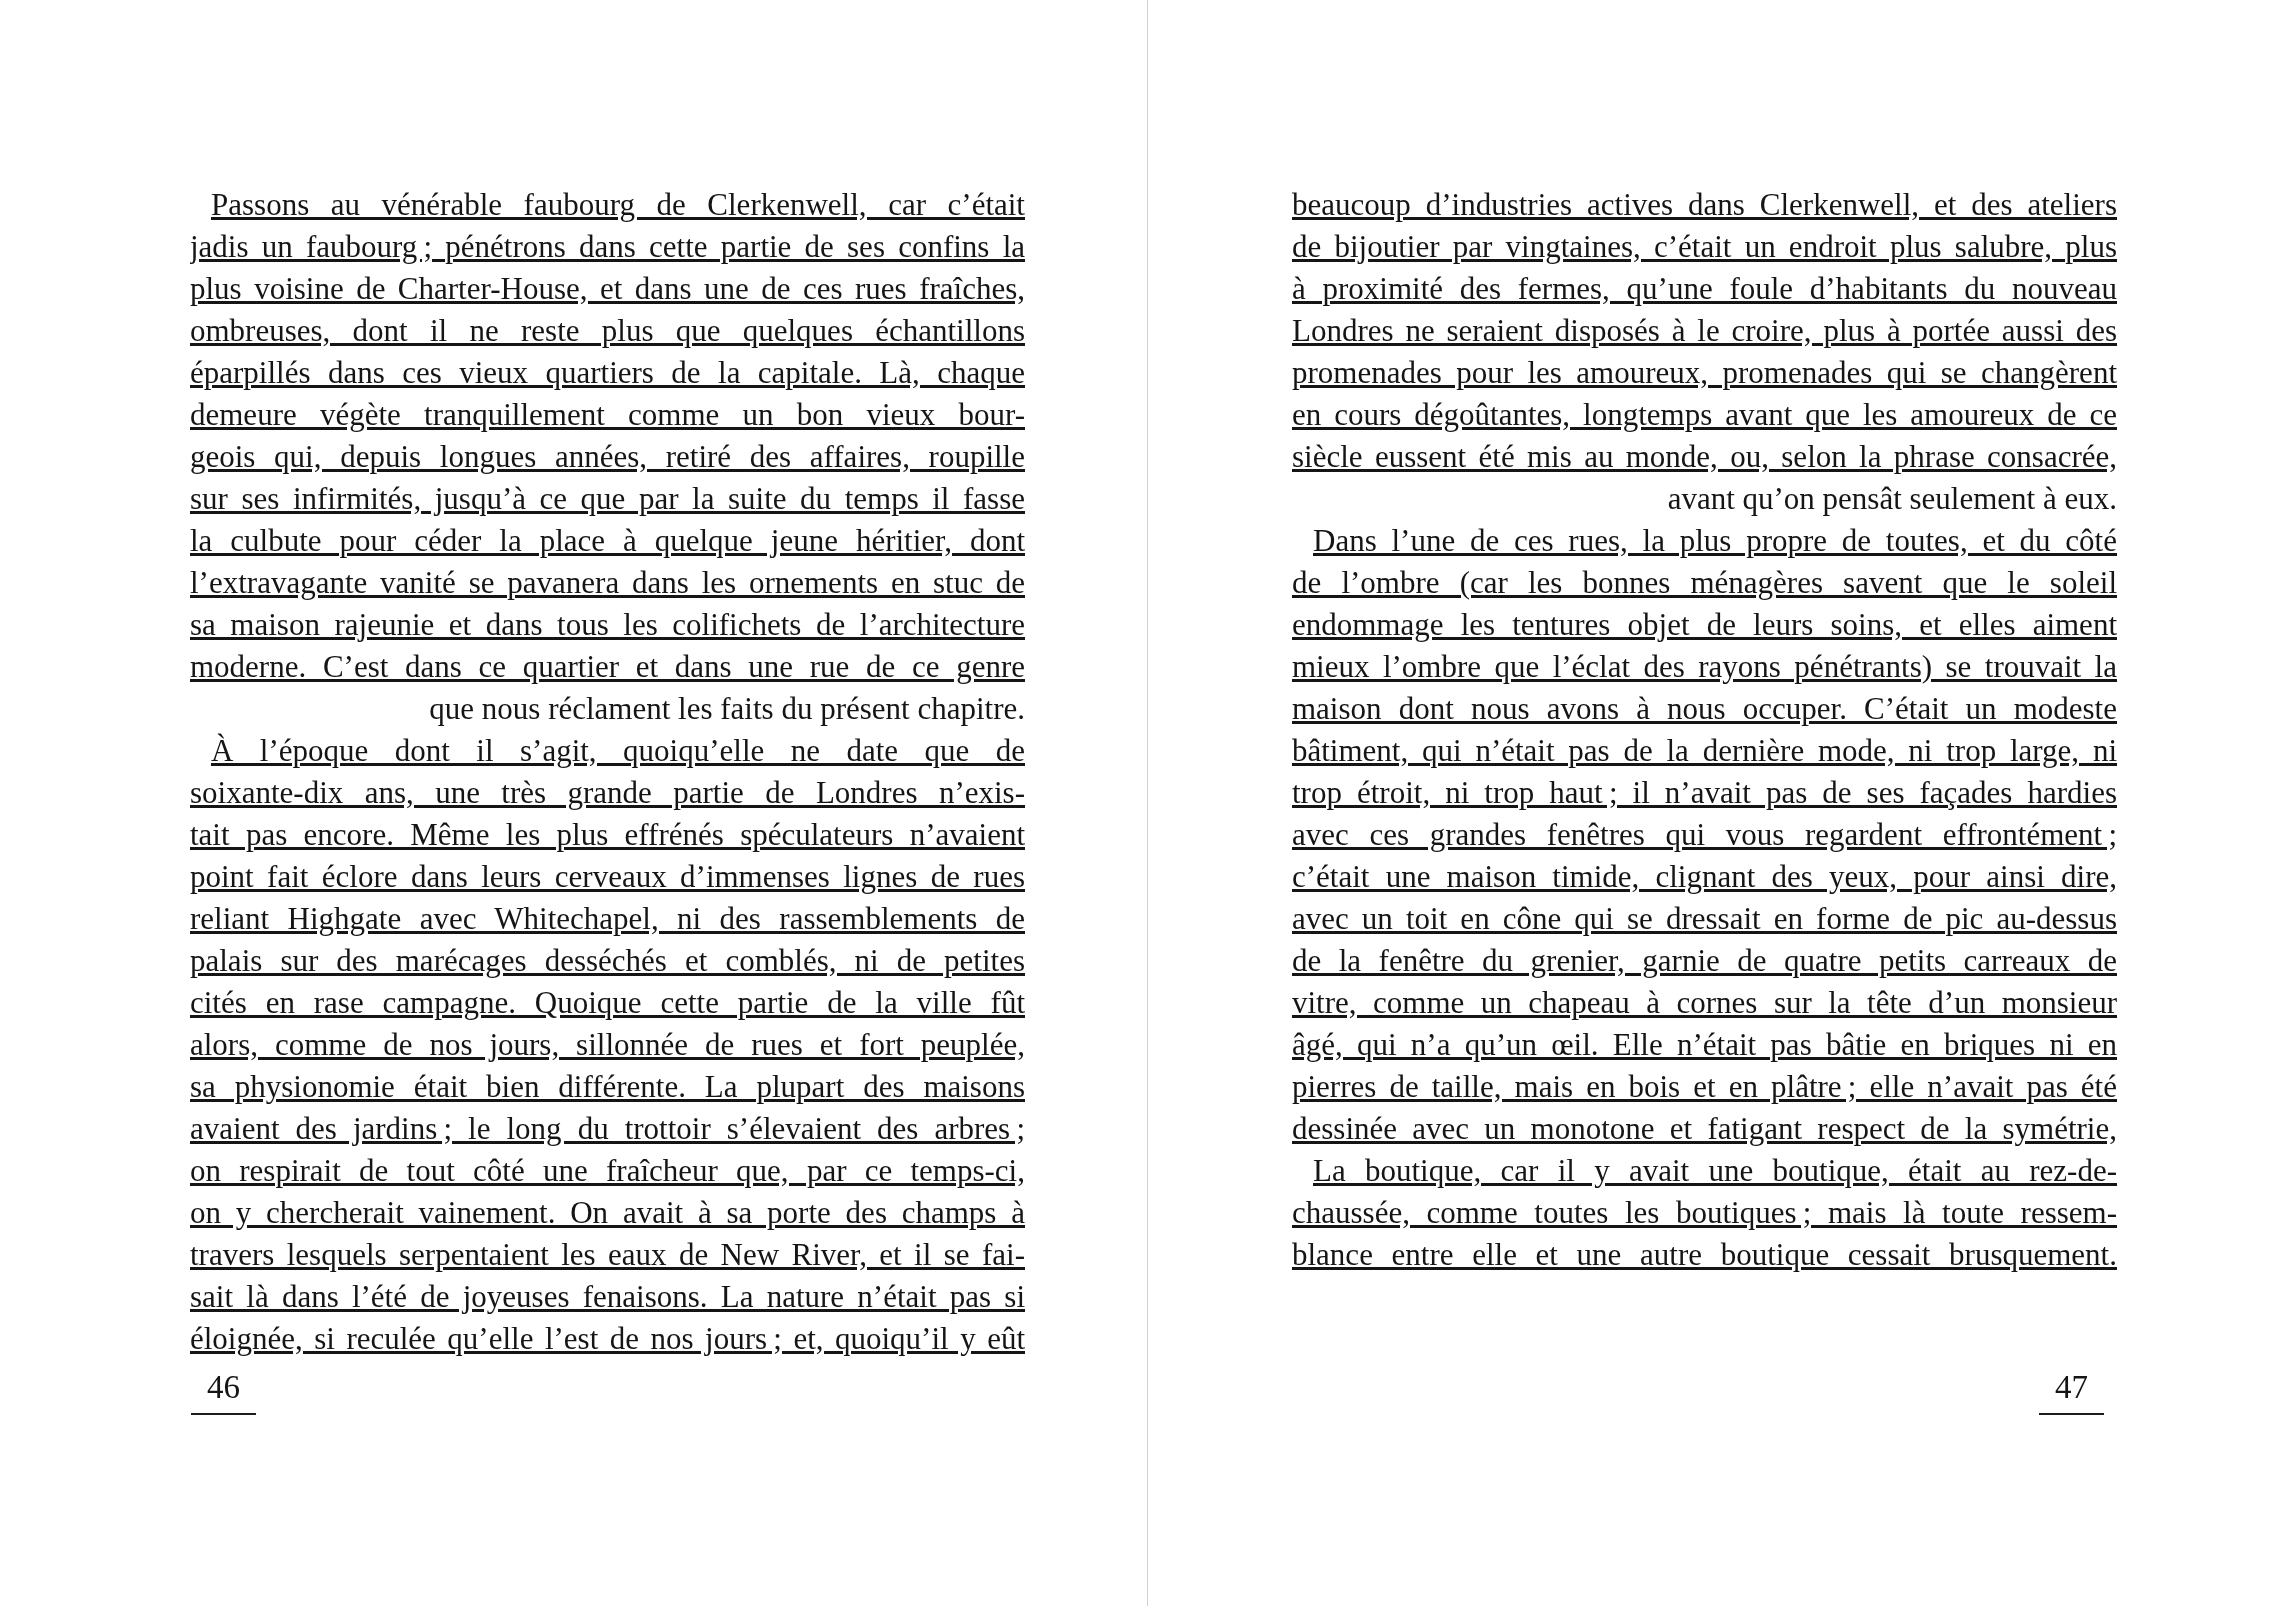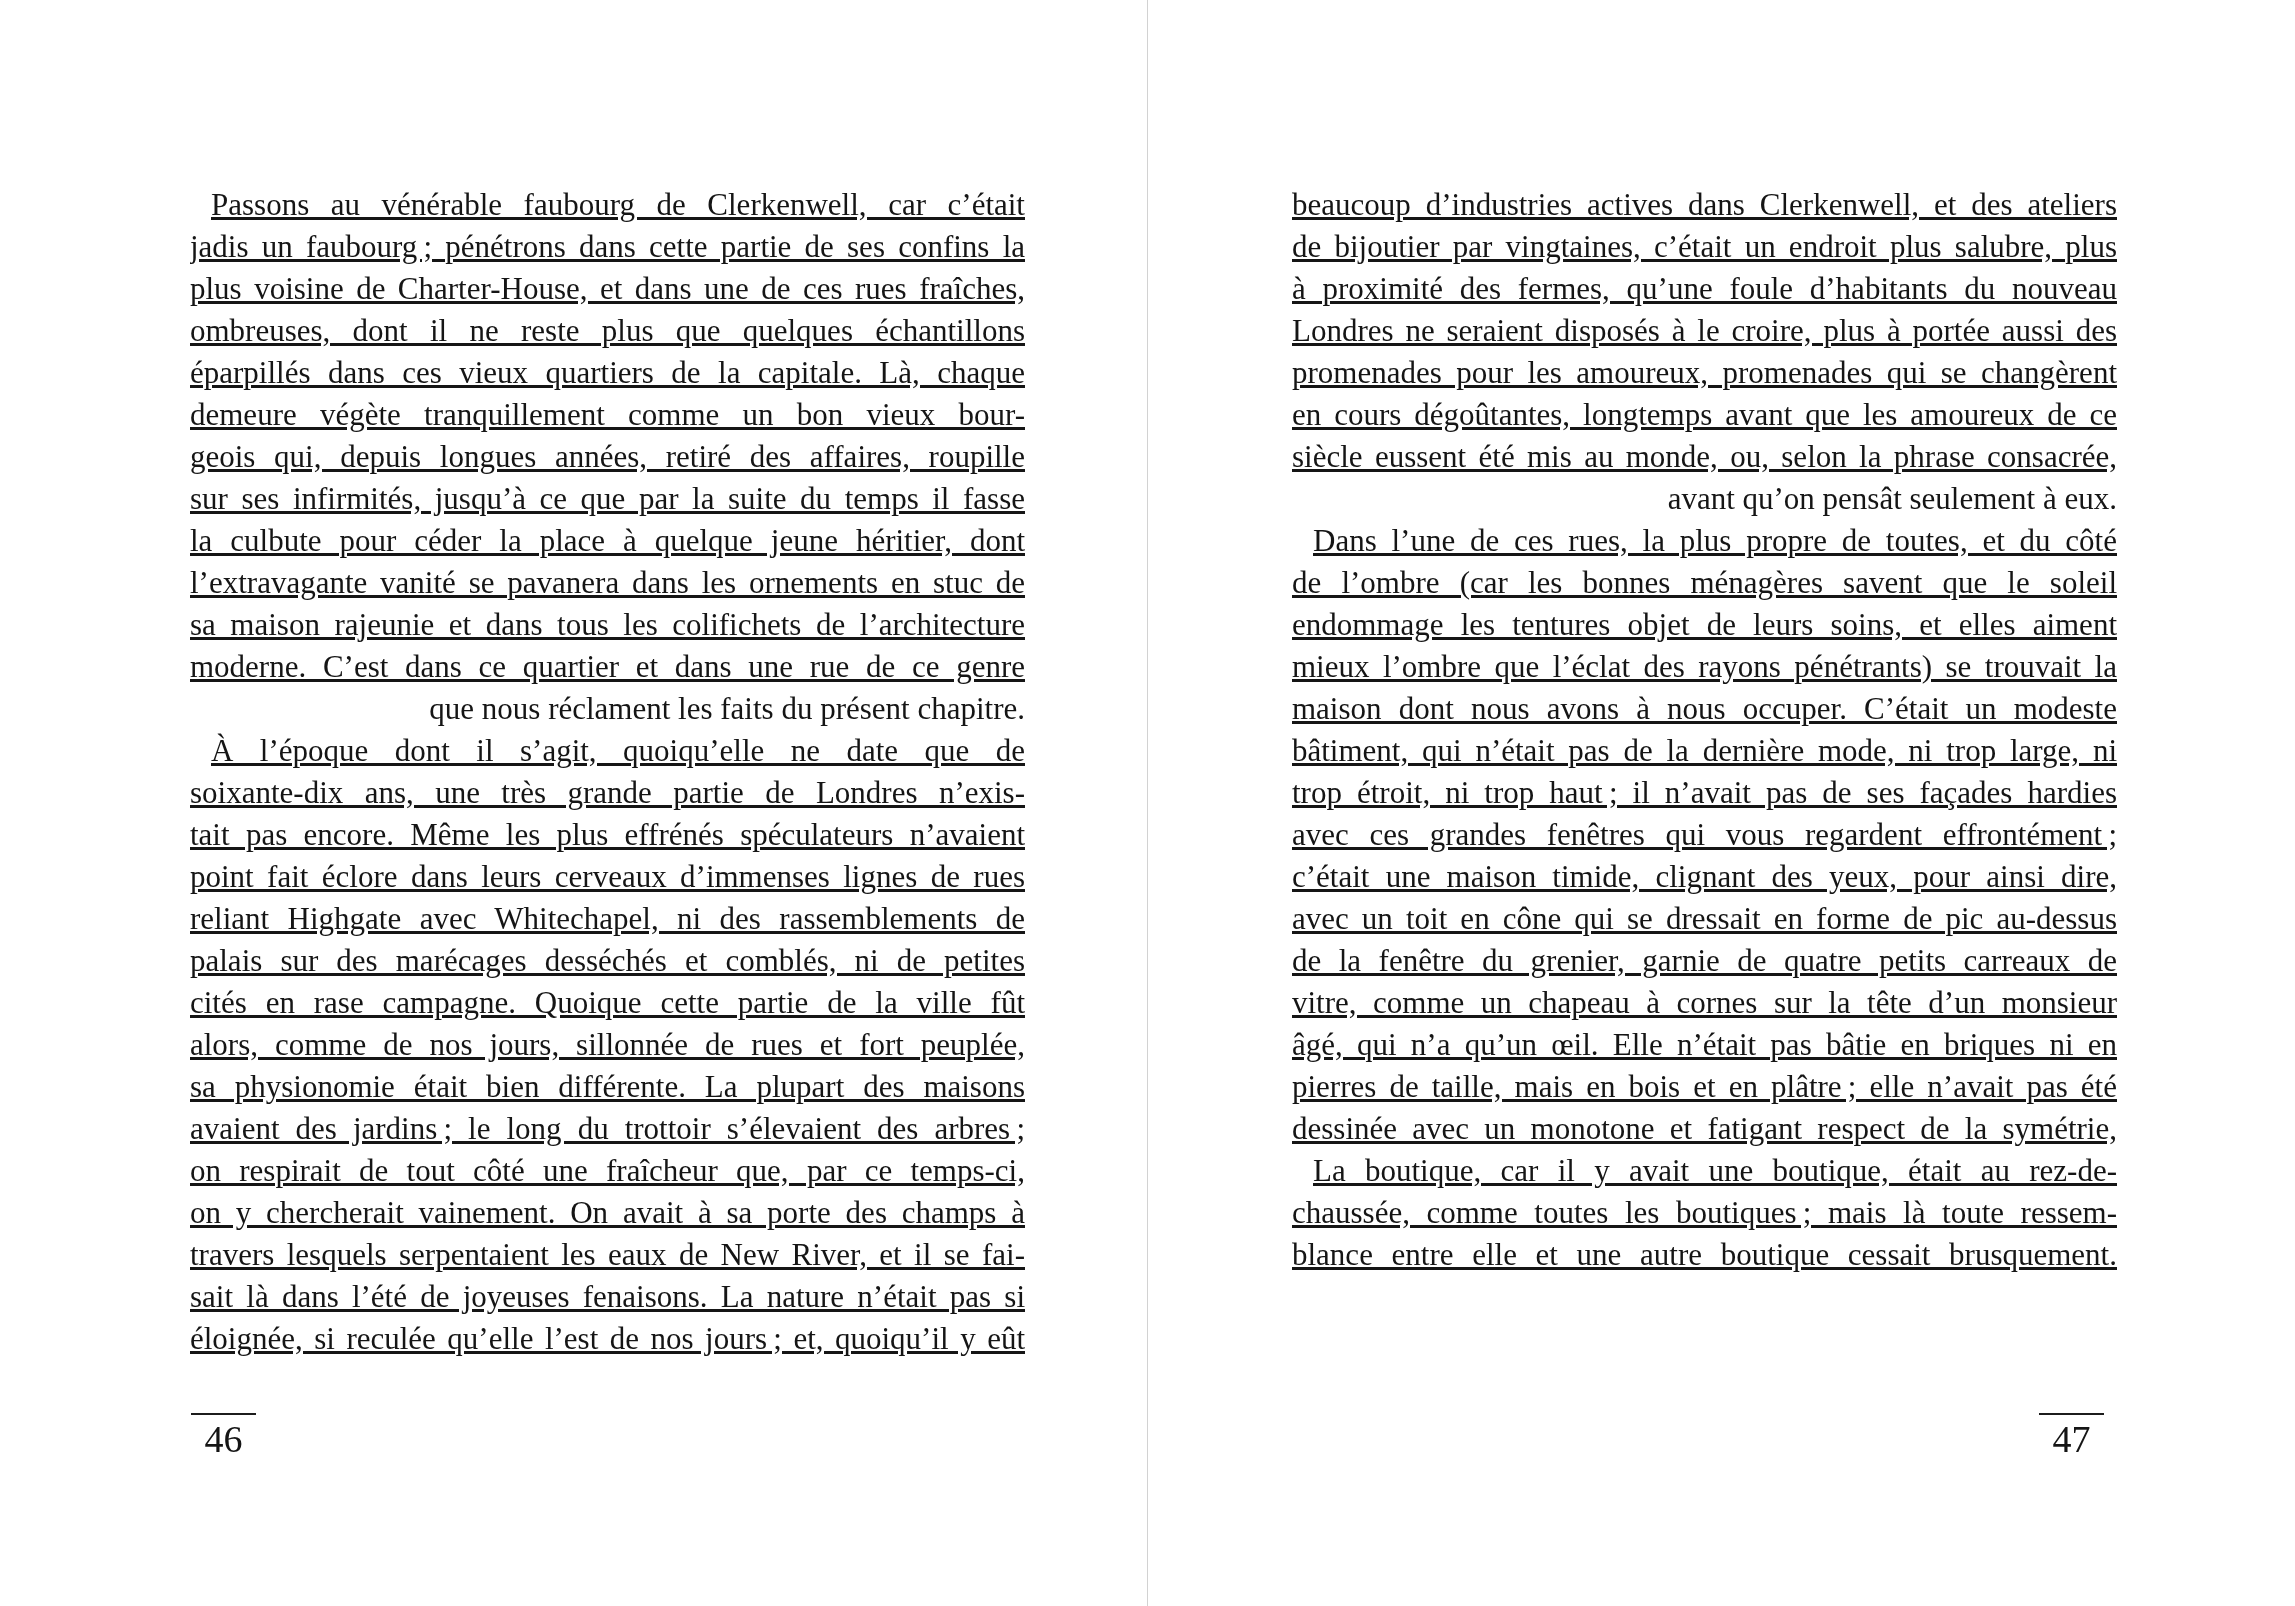--- a/index.html
+++ b/index.html
@@ -54,24 +54,24 @@
     position: absolute;
     top: 1413px;
     width: 65px;
     height: 1.8px;
     background: #1c1c1c;
   }
   .footer-rule.left  { left: 191px; }
   .footer-rule.right { left: 2039px; }
   .folio {
     position: absolute;
-    top: 1421px;
+    top: 1369px;
     width: 65px;
     text-align: center;
-    font-size: 38px;
+    font-size: 33px;
     line-height: 37px;
   }
   .folio.left  { left: 191px; }
   .folio.right { left: 2039px; }
 </style>
 </head>
 <body>
 
 <div class="spread">
 

